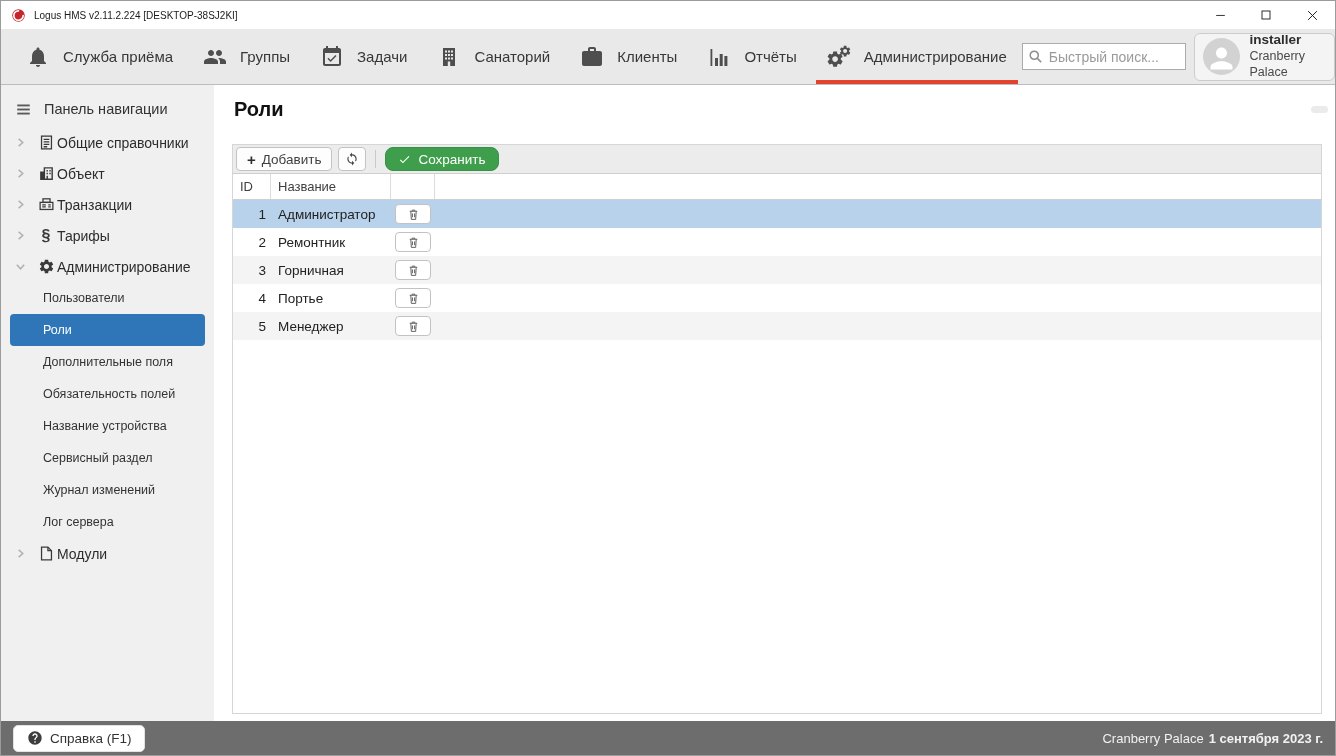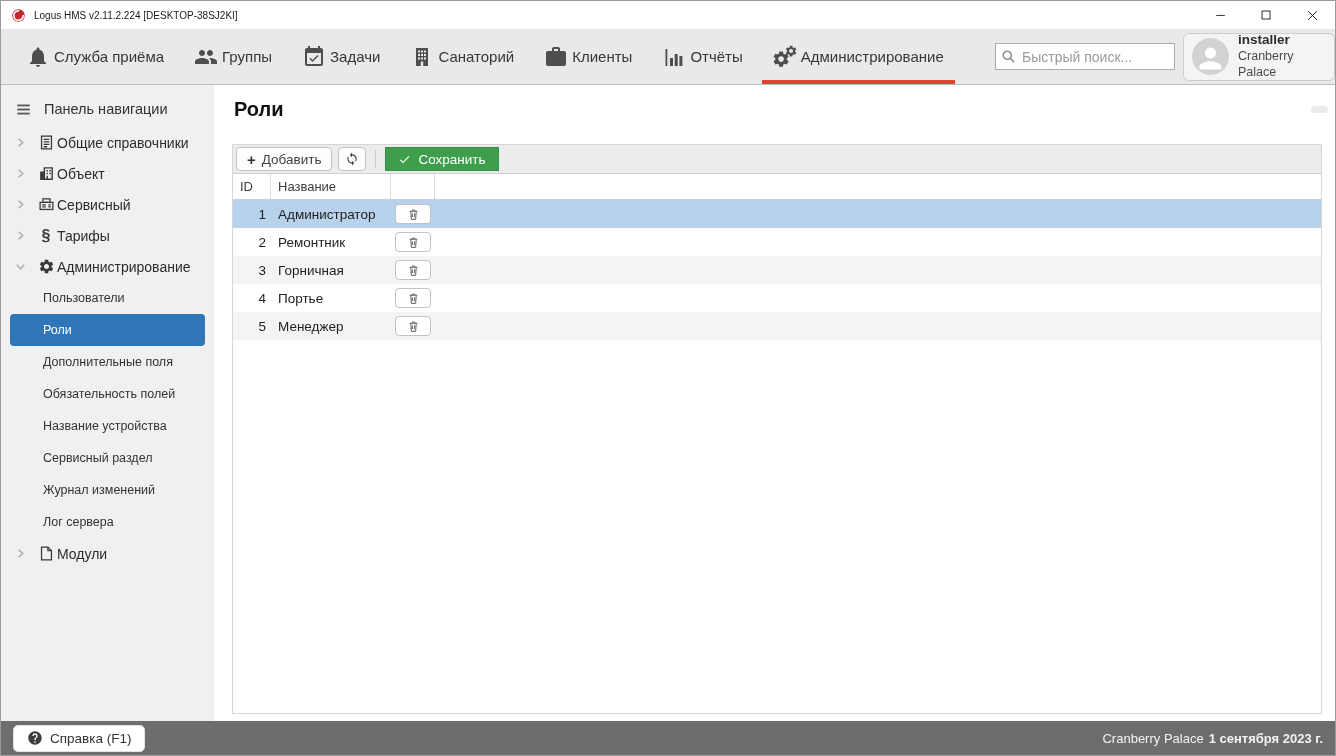--- a/index.html
+++ b/index.html
@@ -19,21 +19,21 @@
   .titlebar .title-text { flex: 1 1 auto; white-space: nowrap; }
   .win-controls { display: flex; height: 100%; }
   .win-btn { width: 46px; height: 100%; display: flex; align-items: center; justify-content: center; color:#1b1b1b; cursor: default; }
 
   
   .toolbar {
     height: 56px; background: #e9e9e9; border-bottom: 1px solid #bdbdbd;
     display: flex; align-items: stretch; padding-left: 10px;
   }
   .tab {
-    position: relative; display: flex; align-items: center; gap: 4px;
+    position: relative; display: flex; align-items: center; gap: 13px;
     padding: 0 15px; color: #383838; font-size: 15px; white-space: nowrap; cursor: pointer;
   }
   .tab .t-ico { width: 24px; height: 24px; color: #4e4e4e; flex: 0 0 auto; }
   .tab.active::after {
     content: ""; position: absolute; left: 4px; right: 4px; bottom: 0; height: 4px;
     background: #e2432e;
   }
   .search-wrap {
     margin-left: auto; align-self: center; position: relative;
     width: 180px; height: 27px; margin-right: 8px;
@@ -93,21 +93,21 @@
   .btn {
     height: 24px; border: 1px solid #c3c3c3; border-radius: 4px; background: #fdfdfd;
     display: inline-flex; align-items: center; gap: 6px; padding: 0 10px;
     font-size: 13.5px; color: #3f3f3f; cursor: pointer; font-family: "Liberation Sans", sans-serif;
   }
   .btn .plus-glyph { font-weight: bold; font-size: 15px; color: #2e2e2e; }
   .btn-icon-only { padding: 0 6px; }
   .btn-icon-only svg { width: 14px; height: 14px; color: #4a4a4a; }
   .v-sep { width: 1px; height: 18px; background: #c9c9c9; margin: 0 3px; }
   .btn-save {
-    height: 24px; border: 1px solid #38914a; border-radius: 0; background: #3f9e4c;
+    height: 24px; border: 1px solid #38914a; border-radius: 8px; background: #3f9e4c;
     display: inline-flex; align-items: center; gap: 7px; padding: 0 12px;
     font-size: 13.5px; color: #fff; cursor: pointer;
   }
   .btn-save svg { width: 13px; height: 13px; color: #fff; }
 
   .grid-head {
     display: grid; grid-template-columns: 38px 120px 44px 1fr; height: 26px;
     align-items: center; border-bottom: 1px solid #cfcfcf; color: #3f3f3f; font-size: 13px;
     flex: 0 0 auto;
   }
@@ -305,21 +305,21 @@
         <svg class="chev" viewBox="0 0 24 24" fill="none" stroke="currentColor" stroke-width="3.2">
             <path d="M8 4l9 8-9 8"></path>
           </svg>
         <span class="s-ico">
           <svg viewBox="0 0 24 24" width="17" height="17" fill="none" stroke="currentColor" stroke-width="1.8">
               <rect x="3" y="9" width="18" height="10"></rect>
               <rect x="7" y="4" width="10" height="5"></rect>
               <path d="M6 12.5h5M6 15.5h5M14.5 12.5h3.5M14.5 15.5h3.5"></path>
             </svg>
         </span>
-        <span>Сервисный</span>
+        <span>Транзакции</span>
       </div>
 
       <div class="nav-section">
         <svg class="chev" viewBox="0 0 24 24" fill="none" stroke="currentColor" stroke-width="3.2">
             <path d="M8 4l9 8-9 8"></path>
           </svg>
         <span class="s-ico-glyph">§</span>
         <span>Тарифы</span>
       </div>
 

